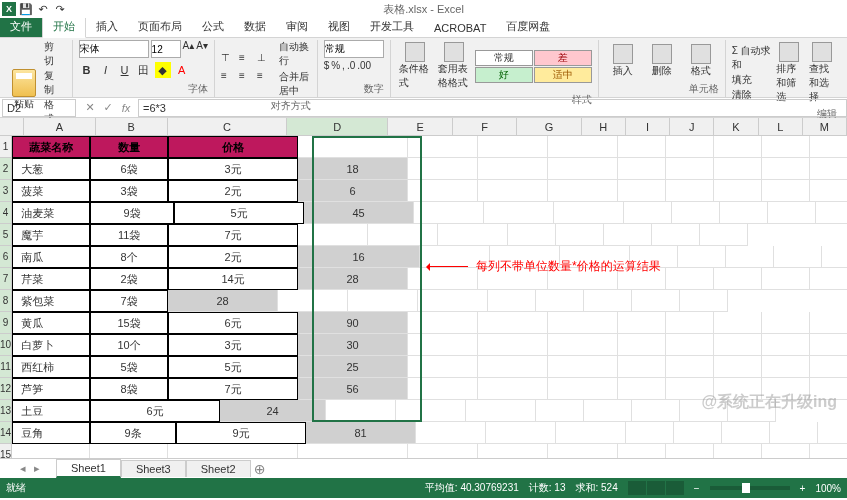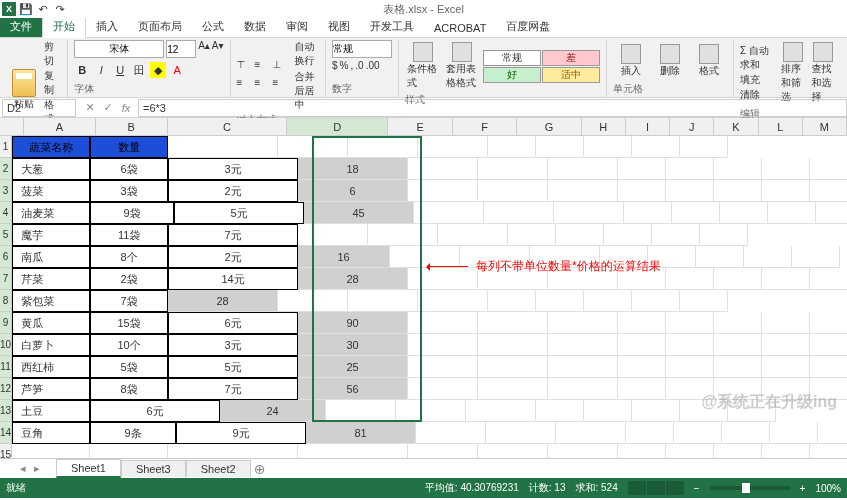--- a/index.html
+++ b/index.html
@@ -10,21 +10,21 @@
 .titlebar .left-icons { position: absolute; left: 2px; display: flex; gap: 3px; align-items: center; }
 .titlebar .icon-box { width: 14px; height: 14px; display: inline-flex; align-items: center; justify-content: center; }
 
 .ribbon-tabs { height: 20px; background: #fff; display: flex; align-items: flex-end; border-bottom: 1px solid #d4d4d4; padding-left: 0; }
 .ribbon-tabs .tab { padding: 3px 10px; font-size: 11px; color: #333; cursor: pointer; }
 .ribbon-tabs .tab.file { background: #217346; color: #fff; }
 .ribbon-tabs .tab.active { background: #fff; border: 1px solid #d4d4d4; border-bottom: 1px solid #fff; margin-bottom: -1px; color: #217346; }
 
 .ribbon { height: 60px; background: #f1f1f1; border-bottom: 1px solid #d4d4d4; display: flex; padding: 2px 4px 0; font-size: 10px; }
 .ribbon-group { border-right: 1px solid #d4d4d4; padding: 0 6px; display: flex; flex-direction: column; justify-content: space-between; }
-.ribbon-group-label { text-align: left; color: #666; font-size: 10px; padding: 1px 0; }
+.ribbon-group-label { text-align: right; color: #666; font-size: 10px; padding: 1px 0; }
 .ribbon-group-content { display: flex; gap: 3px; flex: 1; align-items: center; }
 .paste-btn { display: flex; flex-direction: column; align-items: center; padding: 2px; }
 .paste-icon { width: 24px; height: 28px; background: linear-gradient(#fce5a0,#f0c050); border: 1px solid #c09030; border-radius: 2px; position: relative; }
 .paste-icon::before { content: ''; position: absolute; top: 3px; left: 3px; right: 3px; height: 6px; background: #fff; }
 .clip-btns { display: flex; flex-direction: column; gap: 1px; font-size: 10px; }
 .clip-btns span { padding: 0 3px; }
 .font-sel { display: flex; gap: 2px; }
 .font-sel select, .font-sel input { font-size: 10px; height: 18px; border: 1px solid #ababab; }
 .font-row { display: flex; gap: 3px; margin-top: 2px; }
 .font-row .btn { width: 16px; height: 16px; display: inline-flex; align-items: center; justify-content: center; border: 1px solid transparent; font-size: 11px; }
@@ -49,21 +49,21 @@
 .corner { width: 26px; border-right: 1px solid #ccc; background: #f0f0f0; }
 .col-h { border-right: 1px solid #ccc; text-align: center; font-size: 11px; line-height: 18px; color: #333; }
 .col-h.sel { background: #d4e8d4; }
 .row-area { display: flex; }
 .row-headers { width: 26px; background: #f0f0f0; }
 .row-h { height: 22px; border-bottom: 1px solid #ccc; border-right: 1px solid #ccc; text-align: center; font-size: 10px; line-height: 22px; color: #333; }
 .row-h.sel { background: #d4e8d4; }
 .cells { position: relative; }
 .cell-row { display: flex; height: 22px; }
 .cell { border-right: 1px solid #e0e0e0; border-bottom: 1px solid #e0e0e0; font-size: 11px; display: flex; align-items: center; justify-content: center; padding: 0 4px; }
-.tbl-head { background: #1d4ed8; color: #000; font-weight: normal; border: 1px solid #000 !important; }
+.tbl-head { background: #be185d; color: #000; font-weight: bold; border: 1px solid #000 !important; }
 .tbl-cell { border: 1px solid #000 !important; background: #fff; }
 .tbl-cell.left { justify-content: flex-start; padding-left: 8px; }
 .d-col { background: #d0d0d0; }
 .sel-border { position: absolute; border: 2px solid #217346; pointer-events: none; }
 .annotation { position: absolute; color: #ff0000; font-size: 12px; display: flex; align-items: center; }
 .annotation .arrow-line { width: 40px; height: 1px; background: #ff0000; position: relative; }
 .annotation .arrow-line::before { content: ''; position: absolute; left: -6px; top: -3px; border: 4px solid transparent; border-right-color: #ff0000; }
 
 .sheet-tabs { height: 20px; background: #fff; border-top: 1px solid #ccc; display: flex; align-items: center; padding-left: 20px; }
 .sheet-nav { display: flex; gap: 2px; margin-right: 10px; }
@@ -120,21 +120,21 @@
         <span>复制</span>
         <span>格式刷</span>
       </div>
     </div>
     <div class="ribbon-group-label">剪贴板</div>
   </div>
 
   <div class="ribbon-group">
     <div style="display:flex;flex-direction:column;gap:2px">
       <div class="font-sel">
-        <input style="width: 90px; text-align: center;" value="宋体">
+        <input style="width: 70px;" value="宋体">
         <input style="width: 30px;" value="12">
         <span class="btn">A▴</span>
         <span class="btn">A▾</span>
       </div>
       <div class="font-row">
         <span class="btn">
             <b>B</b>
           </span>
         <span class="btn">
             <i>I</i>
@@ -284,20 +284,21 @@
         <div class="row-h sel">11</div>
         <div class="row-h sel">12</div>
         <div class="row-h sel">13</div>
         <div class="row-h sel">14</div>
         <div class="row-h">15</div>
       </div>
     <div class="cells" id="cells">
         <div class="cell-row">
           <div class="cell tbl-head" style="width:78px">蔬菜名称</div>
           <div class="cell tbl-head" style="width:78px">数量</div>
+          <div class="cell tbl-head" style="width:130px">价格</div>
           <div class="cell" style="width:110px"></div>
           <div class="cell" style="width:70px"></div>
           <div class="cell" style="width:70px"></div>
           <div class="cell" style="width:70px"></div>
           <div class="cell" style="width:48px"></div>
           <div class="cell" style="width:48px"></div>
           <div class="cell" style="width:48px"></div>
           <div class="cell" style="width:48px"></div>
           <div class="cell" style="width:48px"></div>
         </div>
@@ -353,21 +354,21 @@
           <div class="cell" style="width:48px"></div>
           <div class="cell" style="width:48px"></div>
           <div class="cell" style="width:48px"></div>
           <div class="cell" style="width:48px"></div>
           <div class="cell" style="width:48px"></div>
         </div>
         <div class="cell-row">
           <div class="cell tbl-cell left" style="width:78px">南瓜</div>
           <div class="cell tbl-cell" style="width:78px">8个</div>
           <div class="cell tbl-cell" style="width:130px">2元</div>
-          <div class="cell d-col" style="width:92px">16</div>
+          <div class="cell d-col" style="width:122px">16</div>
           <div class="cell" style="width:70px"></div>
           <div class="cell" style="width:70px"></div>
           <div class="cell" style="width:70px"></div>
           <div class="cell" style="width:48px"></div>
           <div class="cell" style="width:48px"></div>
           <div class="cell" style="width:48px"></div>
           <div class="cell" style="width:48px"></div>
           <div class="cell" style="width:48px"></div>
         </div>
         <div class="cell-row">

